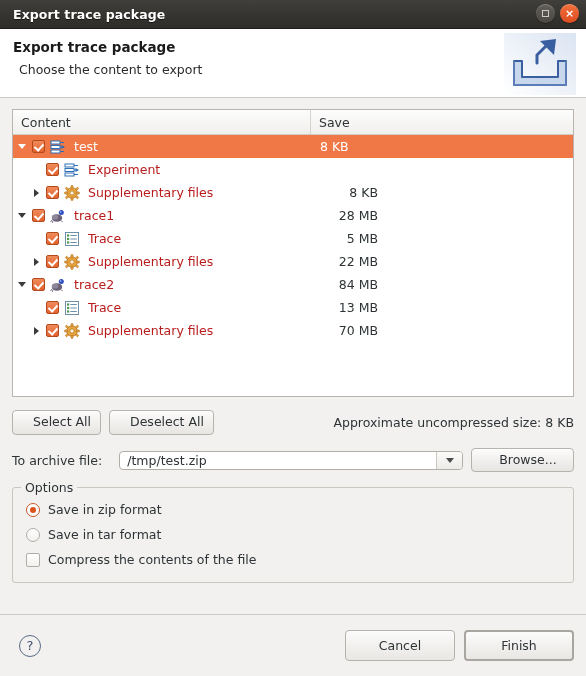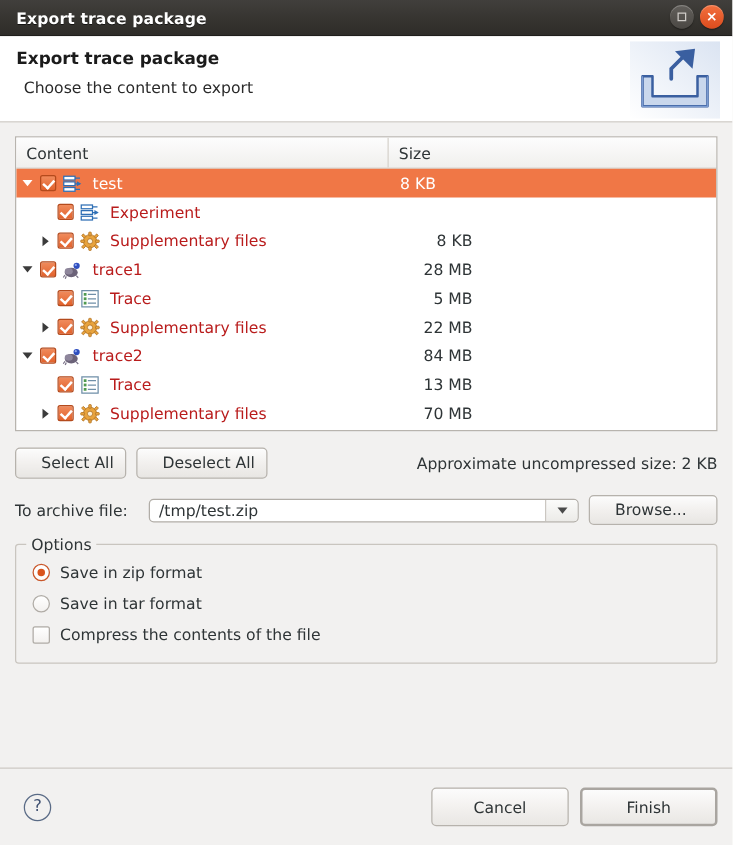--- a/index.html
+++ b/index.html
@@ -93,21 +93,21 @@
     padding: 0 12px;
     display: flex; flex-direction: column;
     background: #f2f1f0;
   }
 
   
   .tree-wrap {
     margin-top: 11px;
     border: 1px solid #b8b4ae;
     background: #ffffff;
-    height: 236px;
+    height: 288px;
     box-sizing: border-box;
     overflow: hidden;
     position: relative;
   }
   .tree-head {
     display: flex;
     height: 25px;
     background: linear-gradient(to bottom, #fdfdfd, #f0efed);
     border-bottom: 1px solid #cfcbc5;
     box-sizing: border-box;
@@ -236,21 +236,21 @@
     cursor: pointer;
     flex: 0 0 auto;
   }
   .combo-arrow i {
     width: 0; height: 0;
     border-left: 4.5px solid transparent;
     border-right: 4.5px solid transparent;
     border-top: 5px solid #4a4a4a;
     display: block;
   }
-  .browse-btn { margin-left: 8px; width: 103px; text-align: left; }
+  .browse-btn { margin-left: 8px; width: 103px; text-align: center; }
 
   
   .group {
     margin-top: 14px;
     border: 1px solid #c9c5bf;
     border-radius: 3px;
     padding: 9px 10px 10px 10px;
     position: relative;
     background: transparent;
   }
@@ -365,21 +365,21 @@
         <path d="M36 8 L52 6 L50 22 Z" fill="#3a5fa0"></path>
       </svg>
     </div>
   </div>
 
   <div class="body">
 
     <div class="tree-wrap">
       <div class="tree-head">
         <div class="th content-col">Content</div>
-        <div class="th size-col">Size</div>
+        <div class="th size-col">Save</div>
       </div>
       <div class="tree-body" id="tree-body">
           <div class="row selected">
             <div style="width: 3px; flex: 0 0 auto;"></div>
             <div class="twisty">
               <div class="arrow-down"></div>
             </div>
             <div style="width: 4px; flex: 0 0 auto;"></div>
             <div class="chk"></div>
             <span style="display: flex; align-items: center; margin-right: 4px;">
@@ -558,21 +558,21 @@
             <span class="label">Supplementary files</span>
             <span class="size">70 MB</span>
           </div>
         </div>
     </div>
 
     <div class="selbar">
       <button class="btn">Select All</button>
       <span style="width:8px"></span>
       <button class="btn">Deselect All</button>
-      <span class="sel-note">Approximate uncompressed size: 2 KB</span>
+      <span class="sel-note">Approximate uncompressed size: 8 KB</span>
     </div>
 
     <div class="archrow">
       <span class="archlabel">To archive file:</span>
       <div class="combo">
         <div class="combo-value" placeholder="">/tmp/test.zip</div>
         <div class="combo-arrow">
             <i></i>
           </div>
       </div>

